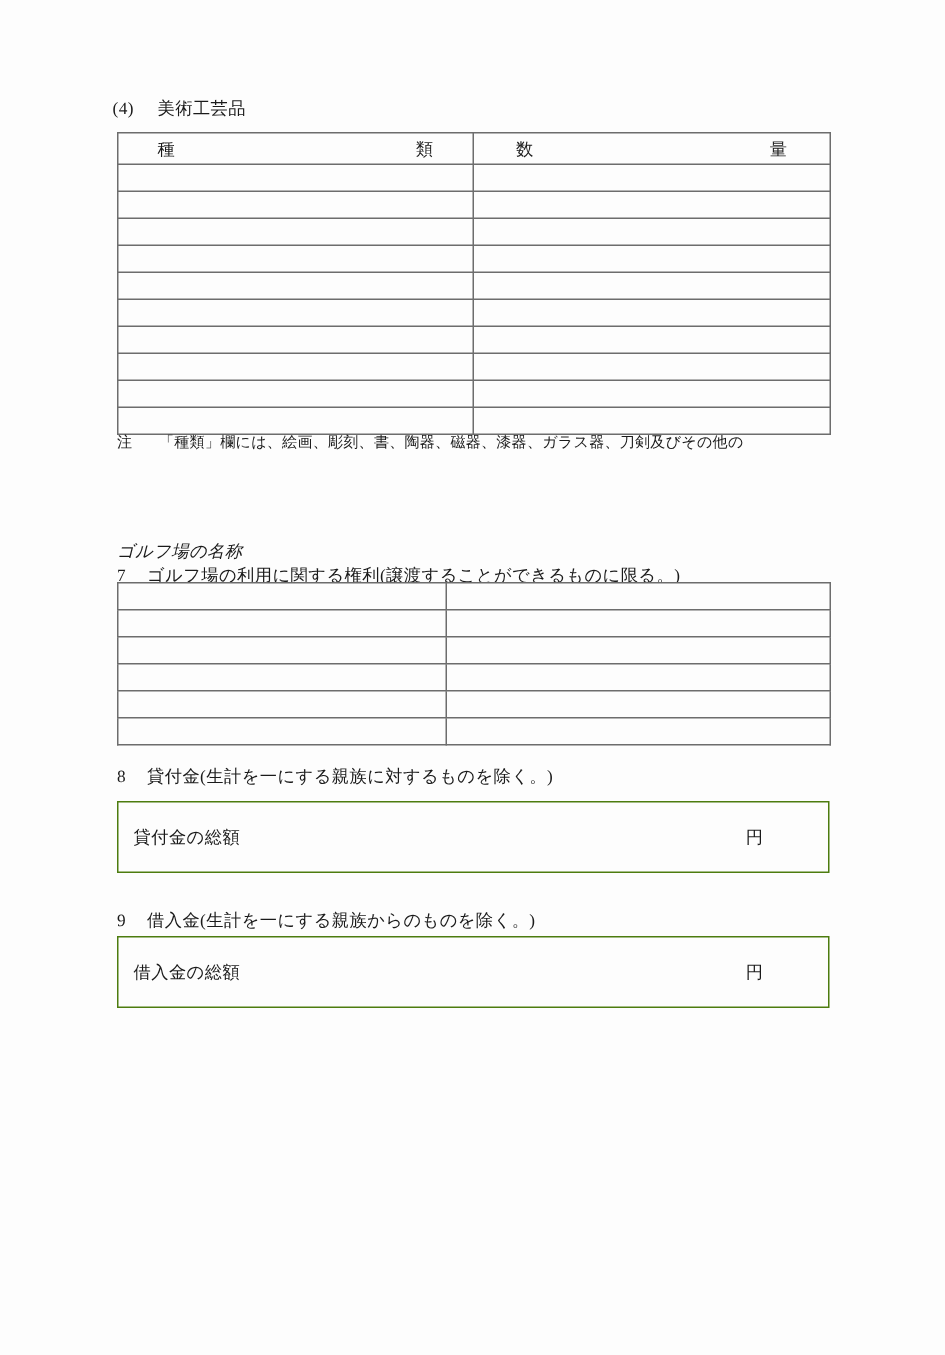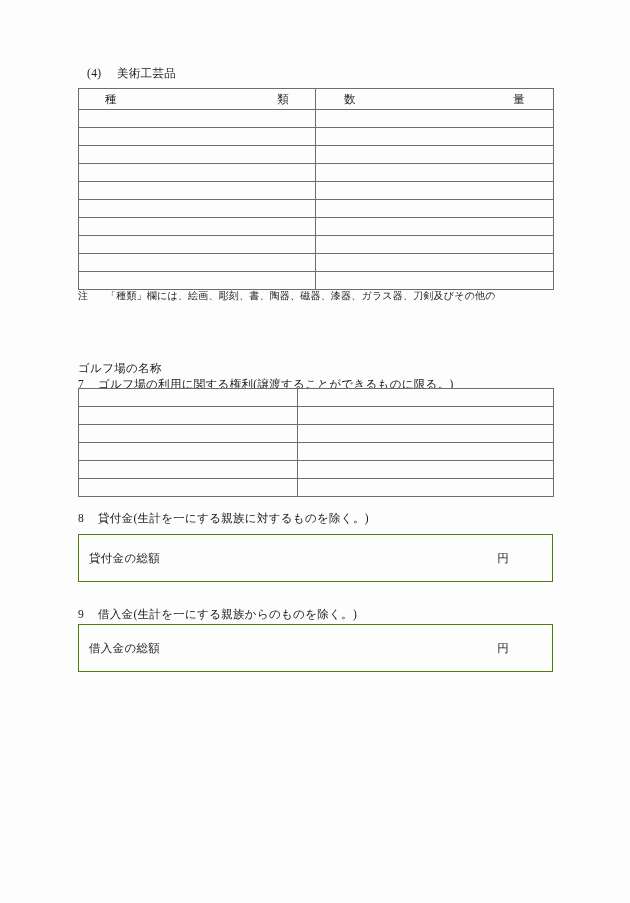--- a/index.html
+++ b/index.html
@@ -36,20 +36,21 @@
   }
   .sec-num.paren {
     min-width: 30px;
   }
   .subheading {
     position: absolute;
     font-size: 11.5px;
     line-height: 16px;
     letter-spacing: 0.3px;
     white-space: nowrap;
+    font-style: italic;
   }
 
   
   .grid {
     position: absolute;
     border-collapse: collapse;
     table-layout: fixed;
     background: #fdfdfd;
   }
   .grid td, .grid th {
@@ -116,21 +117,21 @@
     right: 43px;
     font-size: 11.5px;
     letter-spacing: 0.3px;
   }
 </style>
 </head>
 <body>
 
 <div class="page">
 
-  <div class="sec-heading" style="left:87px; top:65px;">
+  <div class="sec-heading" style="left:75px; top:65px;">
     <span class="sec-num paren">(4)</span><span>美術工芸品</span>
   </div>
 
   <table class="grid" style="left:78px; top:88px; width:475px;">
     <colgroup>
       <col style="width:237px;">
       <col style="width:238px;">
     </colgroup>
     <thead>
       <tr>

